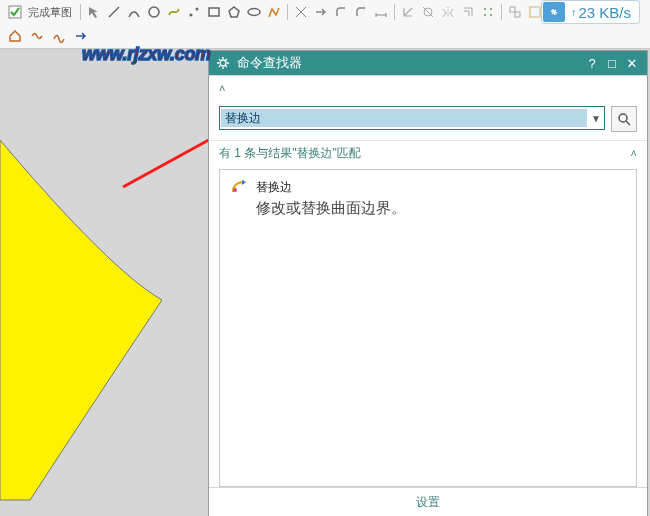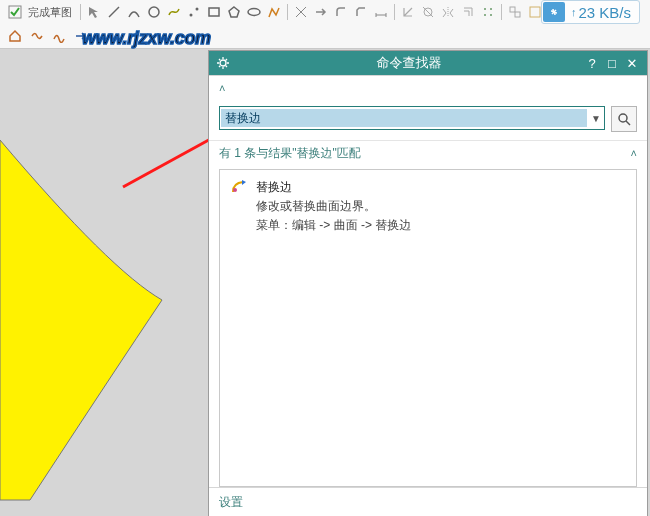--- a/index.html
+++ b/index.html
@@ -80,26 +80,26 @@
   }
   .speed-badge .arrow-up {
     color: #3a8fbf;
     font-size: 11px; margin-right: 2px;
   }
   .speed-badge .val {
     color: #3a8fbf; font-size: 15px;
   }
   .watermark {
     position: absolute;
-    left: 82px; top: 28px;
+    left: 82px; top: 44px;
     font-family: Arial, sans-serif;
     font-weight: bold;
     font-style: italic;
     font-size: 18px;
-    color: #0f172a;
+    color: #7f1d1d;
     -webkit-text-stroke: 1.5px #1558a8;
     text-stroke: 1.5px #1558a8;
     letter-spacing: -0.3px;
     z-index: 5;
   }
   .yellow-shape {
     position: absolute;
     left: 0; top: 140px;
     z-index: 1;
   }
@@ -124,21 +124,21 @@
     color: #fff;
     display: flex;
     align-items: center;
     padding: 0 6px;
     font-size: 13px;
   }
   .panel-titlebar .pt-icon {
     width: 16px; height: 16px; margin-right: 6px;
     display: inline-flex; align-items:center; justify-content:center;
   }
-  .panel-titlebar .pt-title { flex: 1; text-align: center; }
+  .panel-titlebar .pt-title { flex: 1; }
   .panel-titlebar .pt-btn {
     width: 18px; height: 18px;
     display: flex; align-items: center; justify-content: center;
     margin-left: 2px; font-size: 13px;
     cursor: pointer;
   }
   .panel-section-head {
     height: 24px;
     display: flex; align-items: center;
     padding: 0 10px;
@@ -197,29 +197,30 @@
     background: #fff;
     overflow: hidden;
     padding: 8px 10px;
     color: #3a3a3a;
     line-height: 1.5;
   }
   .result-item { display: flex; gap: 8px; }
   .result-icon { width: 18px; flex-shrink: 0; }
   .result-title { font-size: 12px; color: #222; }
   .result-desc, .result-menu, .result-toolbar {
-    font-size: 12px; color: #444;
+    font-size: 15px; color: #444;
     margin-top: 1px;
   }
   .settings-row {
     height: 28px;
     display: flex; align-items: center;
     padding: 0 10px;
     color: #3a7e7a;
     border-top: 1px solid #d6d6d6;
+    justify-content: center;
   }
 </style>
 </head>
 <body>
 
 <div class="viewport">
 
   <div class="toolbar-top">
     <span class="tb-icon">
         <svg width="16" height="16">
@@ -453,21 +454,20 @@
         <div class="result-icon">
           <svg width="18" height="18">
               <path d="M3 14 Q3 5 13 4" fill="none" stroke="#e2a500" stroke-width="2"></path>
               <path d="M12 2 L16 4 L12 7" fill="#2f72d4"></path>
               <circle cx="5" cy="12" r="2" fill="#d24a8a"></circle>
             </svg>
         </div>
         <div>
           <div class="result-title">替换边</div>
           <div class="result-desc">修改或替换曲面边界。</div>
-          <div class="result-menu">菜单：编辑 -&gt; 曲面 -&gt; 替换边</div>
         </div>
       </div>
     </div>
 
     <div class="settings-row">
       <span>设置</span>
     </div>
   </div>
 
 </div>

